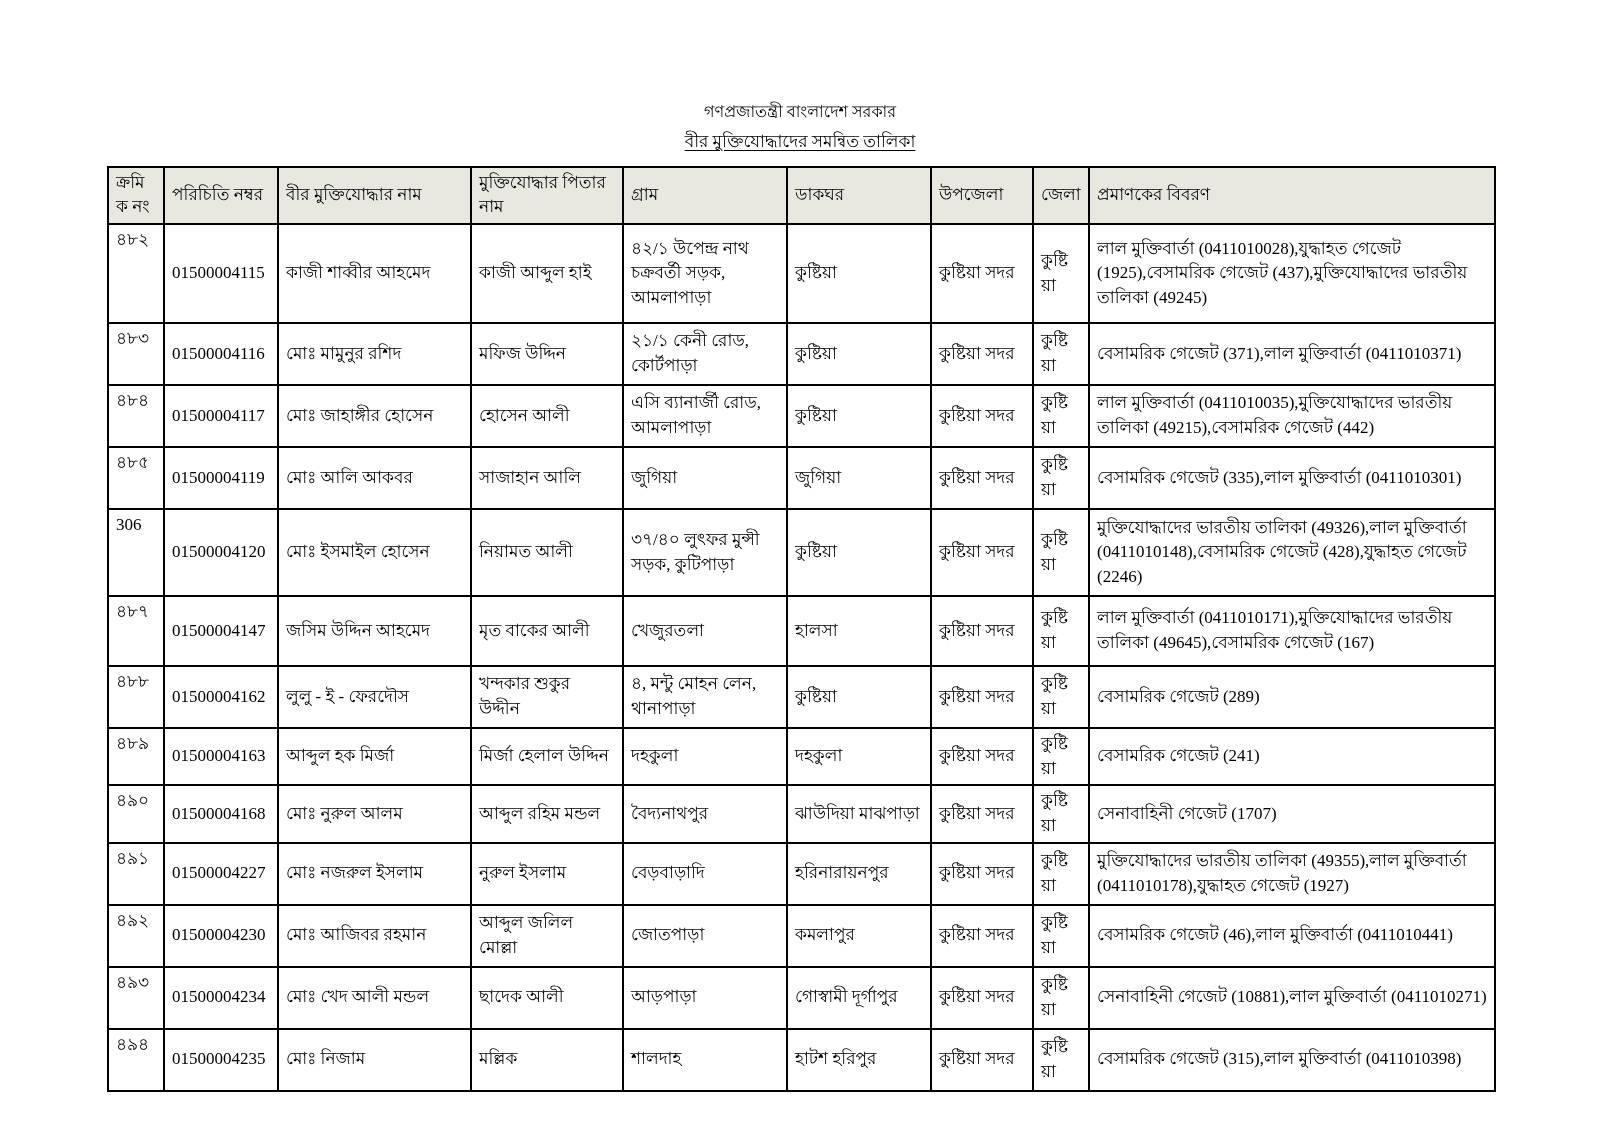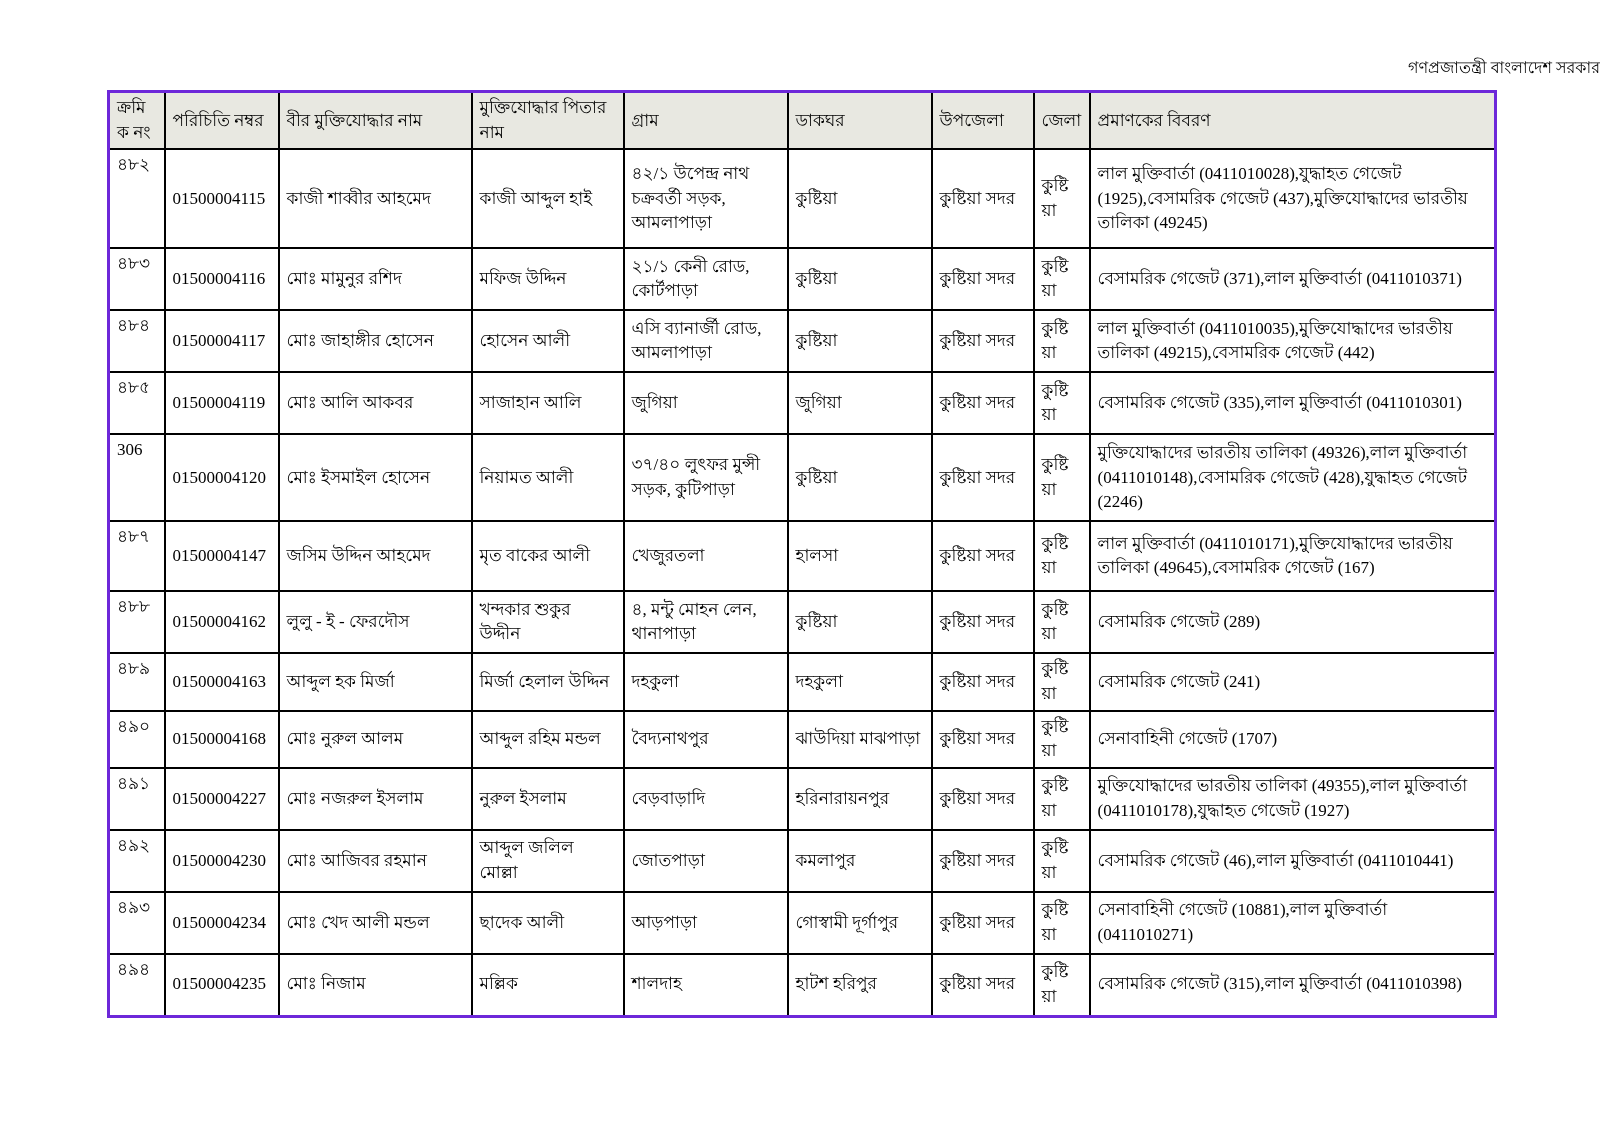--- a/index.html
+++ b/index.html
@@ -10,39 +10,39 @@
     color: #000000;
   }
   .page {
     position: relative;
     width: 1600px;
     height: 1132px;
     background: #ffffff;
     overflow: hidden;
   }
   .title-block {
-    padding-top: 56px;
-    text-align: right;
+    padding-top: 100px;
+    text-align: center;
     line-height: 1.45;
   }
   .title-line {
     font-size: 16px;
   }
   .title-line.main {
     font-size: 17px;
     margin-top: 7px;
     text-decoration: underline;
     text-underline-offset: 3px;
   }
   table.ff-table {
     border-collapse: collapse;
     table-layout: fixed;
     width: 1387px;
     margin: 11px 0 0 107px;
-    border: 3px solid #6d28d9;
+    border: 1px solid #6d28d9;
   }
   table.ff-table th,
   table.ff-table td {
     border: 2px solid #000000;
     padding: 3px 7px;
     font-size: 17px;
     line-height: 1.45;
     text-align: left;
     vertical-align: middle;
     overflow: hidden;
@@ -60,20 +60,21 @@
     vertical-align: top;
   }
 </style>
 </head>
 <body>
 
 <div class="page">
 
   <div class="title-block">
     <div class="title-line">গণপ্রজাতন্ত্রী বাংলাদেশ সরকার</div>
+    <div class="title-line main">বীর মুক্তিযোদ্ধাদের সমন্বিত তালিকা</div>
   </div>
 
   <table class="ff-table">
     <colgroup>
       <col style="width:56px">
       <col style="width:114px">
       <col style="width:193px">
       <col style="width:152px">
       <col style="width:164px">
       <col style="width:144px">

